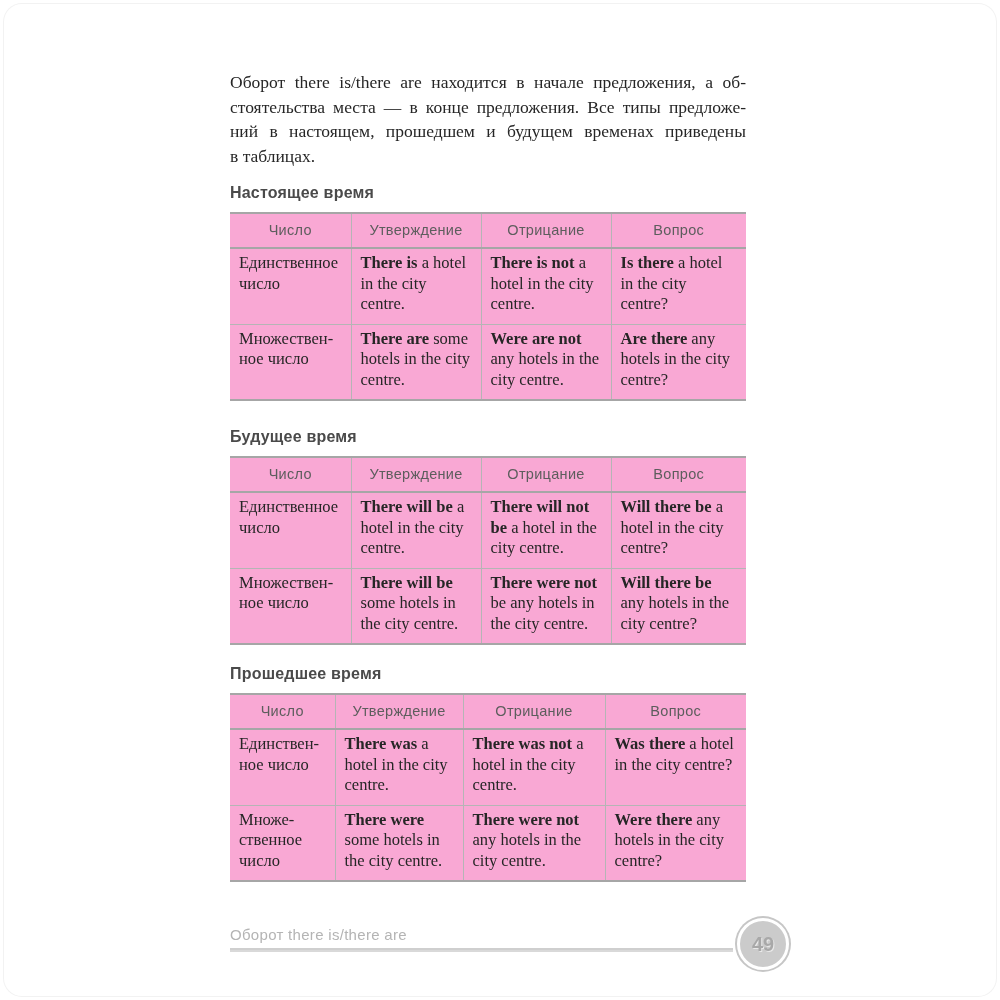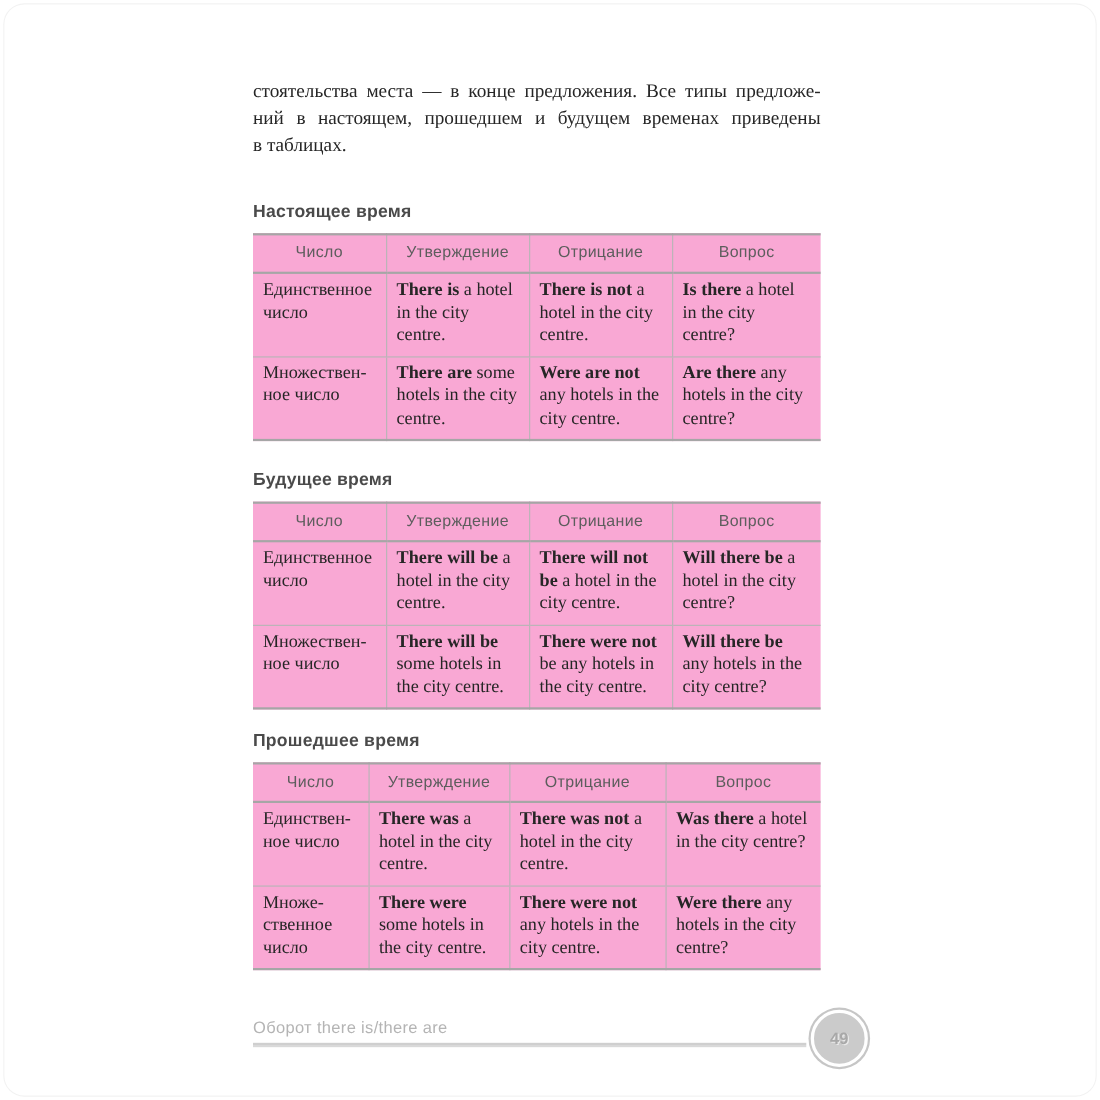--- a/index.html
+++ b/index.html
@@ -81,32 +81,33 @@
   .page-badge {
     position: absolute; left: 507px; top: -8px;
     width: 52px; height: 52px; border-radius: 50%;
     background: var(--page-badge-fill);
     border: 3px solid #ffffff;
     box-shadow: 0 0 0 2px var(--page-badge-ring);
     display: flex; align-items: center; justify-content: center;
   }
   .page-badge span {
     font-family: "Liberation Sans", "DejaVu Sans", sans-serif;
-    font-size: 15px; font-weight: bold; color: var(--page-badge-text);
+    font-size: 20px; font-weight: bold; color: var(--page-badge-text);
     text-shadow: 1px 1px 0 #e9e9e9;
   }
 </style>
 </head>
 <body>
 
 <div class="page-frame"></div>
 
 <div class="content">
 
   <div class="intro">
+    <span class="intro-line">Оборот there is/there are находится в начале предложения, а об-</span>
     <span class="intro-line">стоятельства места — в конце предложения. Все типы предложе-</span>
     <span class="intro-line">ний в настоящем, прошедшем и будущем временах приведены</span>
     <span class="intro-line">в таблицах.</span>
   </div>
 
   <div class="section sec-present">
     <div class="section-title">Настоящее время</div>
     <table>
       <colgroup>
           <col style="width:121px">

